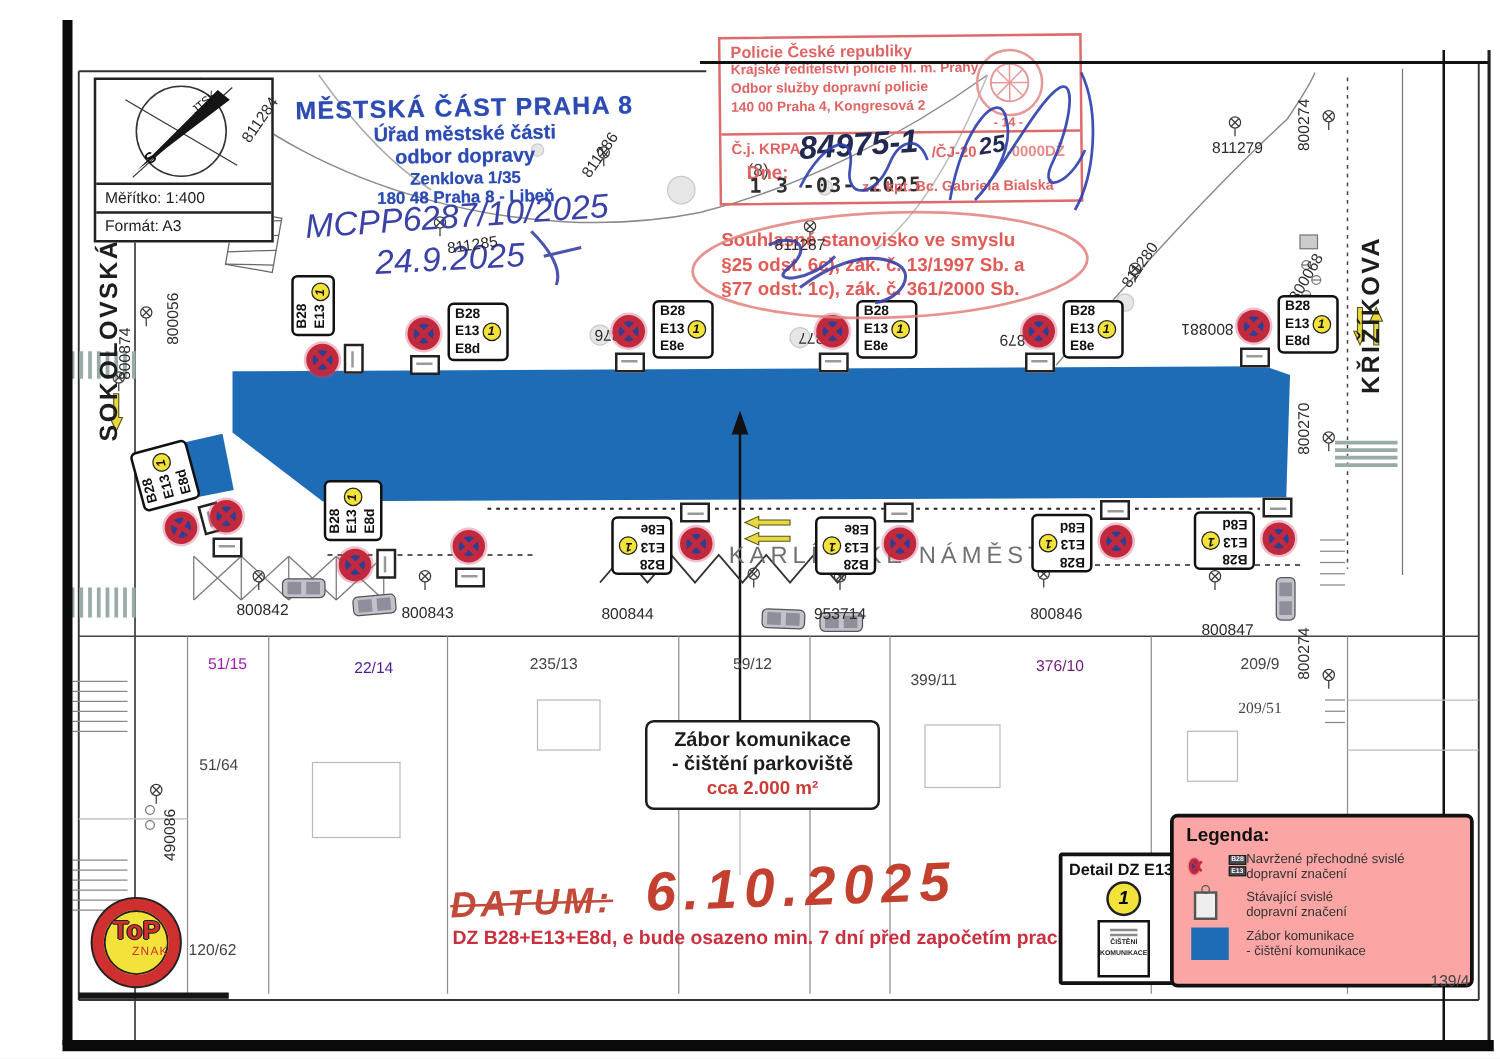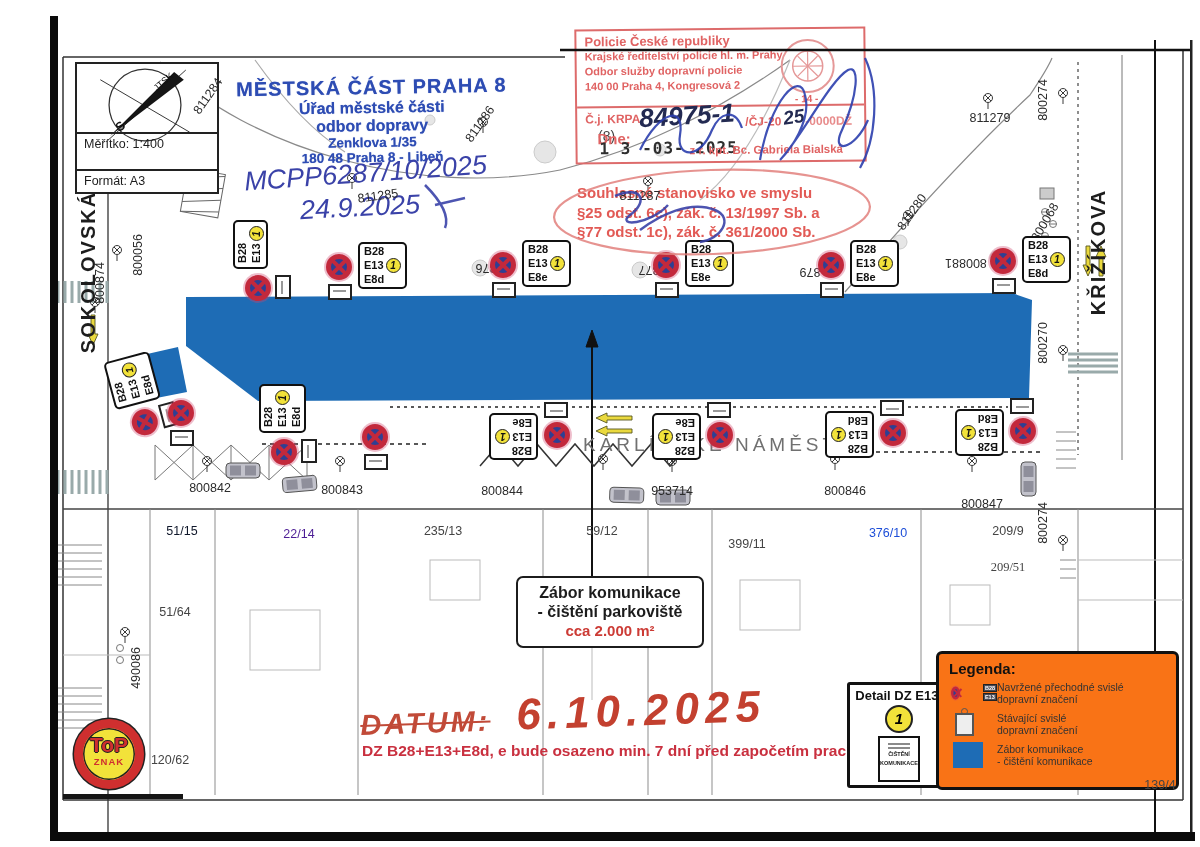--- a/index.html
+++ b/index.html
@@ -51,21 +51,21 @@
   .slabel{position:absolute;left:32px;top:-2px;background:#fff;border:2px solid #111;border-radius:5px;padding:1px 4px 2px;}
   .srow{display:flex;align-items:center;font-size:11px;font-weight:bold;color:#111;line-height:12.5px;white-space:nowrap;}
   .badge1{display:inline-block;width:13px;height:13px;border-radius:50%;background:var(--badge);
       border:1.5px solid #222;font-size:10px;font-weight:bold;font-style:italic;text-align:center;line-height:13px;margin-left:2px;}
   
   #zabor-box{left:516px;top:576px;width:180px;border:2.5px solid #1c1c1c;border-radius:7px;background:#fff;
       text-align:center;padding:5px 2px 6px;z-index:5;}
   #zabor-box .z1{font-size:16px;font-weight:bold;color:#1c1c1c;line-height:19px;}
   #zabor-box .z3{font-size:15px;font-weight:bold;color:#cc3b35;line-height:19px;}
   
-  #legend-box{left:936px;top:651px;width:243px;height:139px;border:3.5px solid #111;border-radius:6px;background:#f97316;
+  #legend-box{left:936px;top:651px;width:243px;height:139px;border:3.5px solid #111;border-radius:6px;background:#fca5a5;
       padding:6px 10px;box-sizing:border-box;z-index:5;}
   #legend-title{font-size:15px;font-weight:bold;color:#111;margin-bottom:3px;}
   .lrow{display:flex;align-items:center;margin-bottom:5px;}
   .licon{width:48px;flex:0 0 48px;display:flex;align-items:center;position:relative;height:26px;}
   .ltext{font-size:10.5px;color:#333;line-height:12px;}
   .mini{transform:scale(.5);transform-origin:left center;position:relative;left:2px;}
   .chipcol{display:inline-flex;flex-direction:column;margin-left:-6px;}
   .chip{font-size:5.5px;font-weight:bold;color:#fff;background:#4a4a55;border:.5px solid #222;padding:0 1px;line-height:6px;margin-bottom:1px;}
   .exist-sign{width:15px;height:19px;border:2px solid #555;background:#eee;margin-left:6px;position:relative;}
   .exist-sign::before{content:"";position:absolute;left:4px;top:-7px;width:5px;height:5px;border:1.5px solid #555;border-radius:50%;}
@@ -77,21 +77,21 @@
   #detail-badge{display:inline-block;width:24px;height:24px;border-radius:50%;background:var(--badge);border:2px solid #222;
       font-size:15px;font-weight:bold;font-style:italic;line-height:24px;margin-top:2px;}
   #detail-sign{width:42px;height:46px;border:2px solid #111;margin:3px auto 0;background:#fff;padding-top:3px;box-sizing:border-box;}
   .tinybar{width:22px;height:2.5px;background:#8a8a8a;margin:1.5px auto;}
   .tinytxt{font-size:5.5px;font-weight:bold;color:#222;line-height:6.5px;margin-top:2px;}
   
   #top-logo{left:74px;top:719px;width:52px;height:52px;border-radius:50%;background:var(--badge);
       border:9px solid #cf2f2f;box-shadow:0 0 0 1.5px #222, inset 0 0 0 1.5px #222;text-align:center;z-index:5;}
   #top-logo .t1{font-size:21px;font-weight:bold;color:#cf2f2f;line-height:24px;margin-top:5px;
       text-shadow:-1px 0 #222,1px 0 #222,0 -1px #222,0 1px #222;}
-  #top-logo .t2{font-size:9.5px;font-weight:bold;color:#cf2f2f;letter-spacing:1px;line-height:9px;}
+  #top-logo .t2{font-size:9.5px;font-weight:normal;color:#cf2f2f;letter-spacing:1px;line-height:9px;text-align:right;}
   
   #hw-red{left:360px;top:688px;color:var(--handred);font-style:italic;font-weight:bold;transform:rotate(-2deg);white-space:nowrap;}
   #hw-red .d1{font-size:29px;letter-spacing:3px;text-decoration:line-through;}
   #hw-red .d2{font-size:44px;letter-spacing:6px;margin-left:26px;color:#c3402f;}
   #note-red{left:362px;top:742px;font-size:15.5px;font-weight:bold;color:var(--notered);white-space:nowrap;}
 </style>
 </head>
 <body>
 
 <div id="page" style="--blue: #1e6cb5; --inkblue: #2d4cb3; --stampred: #e06363; --signring: #c3293c; --signfill: #2e3f93; --badge: #f2e23a; --notered: #c9303f;">
@@ -398,21 +398,21 @@
 
   <div class="a" id="compass-box">
     <svg width="136" height="82" viewBox="0 0 140 84">
       <circle cx="70" cy="42" r="37" stroke="#333" stroke-width="1.3" fill="none"></circle>
       <line x1="30" y1="80" x2="112" y2="6" stroke="#333"></line>
       <line x1="24" y1="16" x2="116" y2="70" stroke="#333"></line>
       <polygon points="34,74 100,8 110,16" fill="#151515"></polygon>
       <text x="44" y="70" font-size="13" font-weight="bold" fill="#111" transform="rotate(-40 44 70)">S</text>
       <text x="82" y="28" font-size="9.5" fill="#111" transform="rotate(-40 82 28)">JTSK</text>
     </svg>
-    <div class="tb-cell" style="top:68px;height:39px;">Měřítko: 1:400</div>
+    <div class="tb-cell" style="top:82px;height:39px;">Měřítko: 1:400</div>
     <div class="tb-cell" style="top:105px;height:23px;">Formát: A3</div>
   </div>
 
   <div id="static-text">
 
     <div class="a" id="authority-stamp">
       <div class="s1">MĚSTSKÁ ČÁST PRAHA 8</div>
       <div class="s2">Úřad městské části</div>
       <div class="s2">odbor dopravy</div>
       <div class="s3">Zenklova 1/35</div>
@@ -531,26 +531,26 @@
       <div class="lbl" style="left: 486px; top: 268px; transform: translate(-50%, -50%) rotate(180deg);">876</div>
       <div class="lbl" style="left: 649px; top: 270px; transform: translate(-50%, -50%) rotate(180deg);">877</div>
       <div class="lbl" style="left: 810px; top: 272px; transform: translate(-50%, -50%) rotate(180deg);">879</div>
       <div class="lbl" style="left: 966px; top: 263px; transform: translate(-50%, -50%) rotate(180deg);">800881</div>
       <div class="lbl" style="left: 210px; top: 488px; transform: translate(-50%, -50%) rotate(0deg);">800842</div>
       <div class="lbl" style="left: 342px; top: 490px; transform: translate(-50%, -50%) rotate(0deg);">800843</div>
       <div class="lbl" style="left: 502px; top: 491px; transform: translate(-50%, -50%) rotate(0deg);">800844</div>
       <div class="lbl" style="left: 672px; top: 491px; transform: translate(-50%, -50%) rotate(0deg);">953714</div>
       <div class="lbl" style="left: 845px; top: 491px; transform: translate(-50%, -50%) rotate(0deg);">800846</div>
       <div class="lbl" style="left: 982px; top: 504px; transform: translate(-50%, -50%) rotate(0deg);">800847</div>
-      <div class="lbl" style="left: 182px; top: 531px; transform: translate(-50%, -50%) rotate(0deg); color: #0f172a;">51/15</div>
+      <div class="lbl" style="left: 182px; top: 531px; transform: translate(-50%, -50%) rotate(0deg); color: #a21caf;">51/15</div>
       <div class="lbl" style="left: 299px; top: 534px; transform: translate(-50%, -50%) rotate(0deg); color: #4c1d95;">22/14</div>
       <div class="lbl" style="left: 443px; top: 531px; transform: translate(-50%, -50%) rotate(0deg); color: rgb(68, 68, 68);">235/13</div>
       <div class="lbl" style="left: 602px; top: 531px; transform: translate(-50%, -50%) rotate(0deg); color: rgb(68, 68, 68);">59/12</div>
       <div class="lbl" style="left: 747px; top: 544px; transform: translate(-50%, -50%) rotate(0deg); color: rgb(68, 68, 68);">399/11</div>
-      <div class="lbl" style="left: 888px; top: 533px; transform: translate(-50%, -50%) rotate(0deg); color: #1d4ed8;">376/10</div>
+      <div class="lbl" style="left: 848px; top: 533px; transform: translate(-50%, -50%) rotate(0deg); color: #701a75;">376/10</div>
       <div class="lbl" style="left: 1008px; top: 531px; transform: translate(-50%, -50%) rotate(0deg); color: rgb(68, 68, 68);">209/9</div>
       <div class="lbl" style="left: 1008px; top: 567px; transform: translate(-50%, -50%) rotate(0deg); color: rgb(68, 68, 68); font-family: Liberation Serif, serif;">209/51</div>
       <div class="lbl" style="left: 175px; top: 612px; transform: translate(-50%, -50%) rotate(0deg); color: rgb(68, 68, 68);">51/64</div>
       <div class="lbl" style="left: 170px; top: 760px; transform: translate(-50%, -50%) rotate(0deg); color: rgb(68, 68, 68);">120/62</div>
       <div class="lbl" style="left: 1160px; top: 785px; transform: translate(-50%, -50%) rotate(0deg); color: rgb(68, 68, 68);">139/4</div>
       <div class="sign-group" style="left: 326px; top: 244px;">
         <div class="nostop" style="left: 0px; top: 10px;"></div>
         <div class="eplate" style="left: 2px; top: 40px;"></div>
         <div class="slabel">
           <div class="srow">B28</div>

